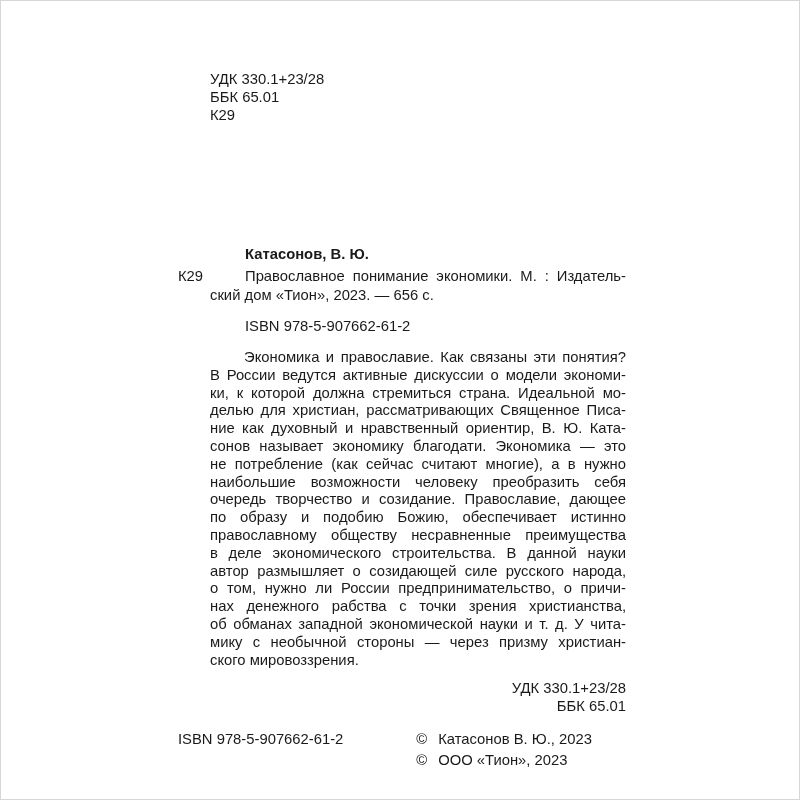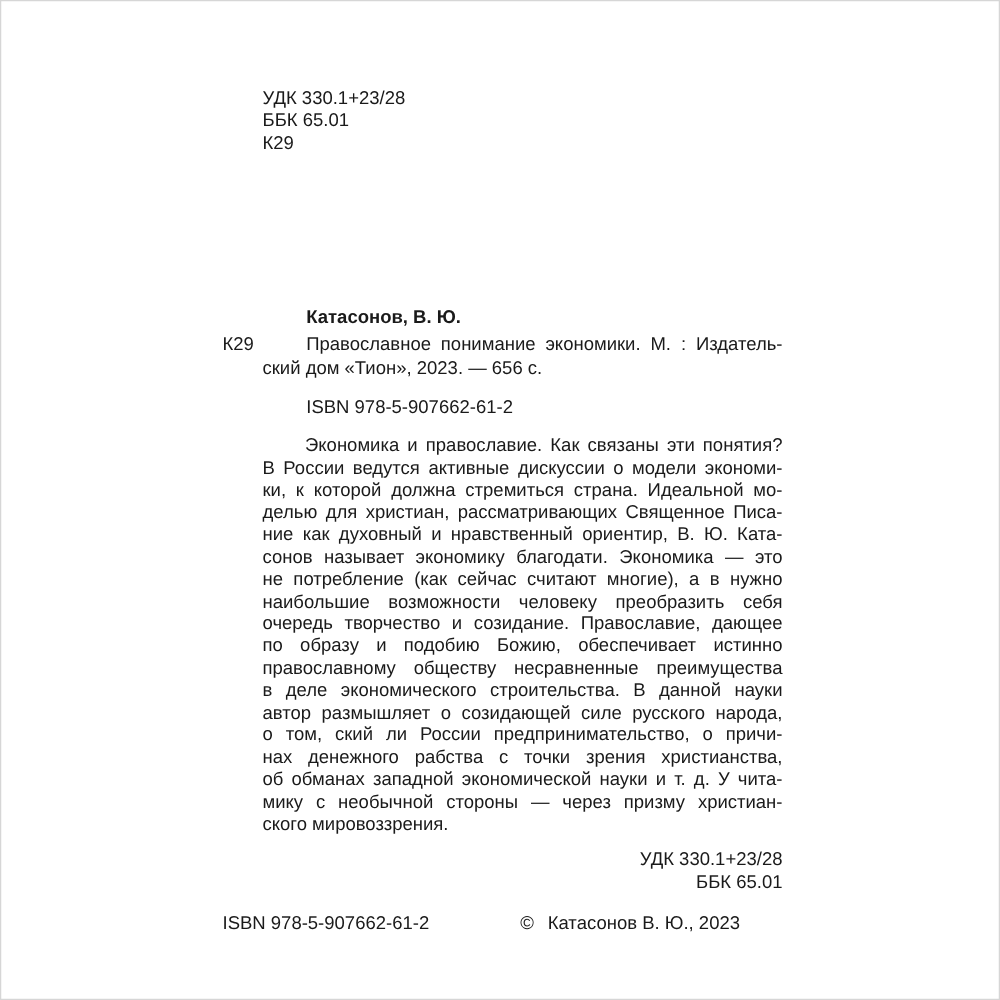--- a/index.html
+++ b/index.html
@@ -132,35 +132,38 @@
         <div>делью для христиан, рассматривающих Священное Писа-</div>
         <div>ние как духовный и нравственный ориентир, В. Ю. Ката-</div>
         <div>сонов называет экономику благодати. Экономика — это</div>
         <div>не потребление (как сейчас считают многие), а в нужно</div>
         <div>наибольшие возможности человеку преобразить себя</div>
         <div>очередь творчество и созидание. Православие, дающее</div>
         <div>по образу и подобию Божию, обеспечивает истинно</div>
         <div>православному обществу несравненные преимущества</div>
         <div>в деле экономического строительства. В данной науки</div>
         <div>автор размышляет о созидающей силе русского народа,</div>
-        <div>о том, ский ли России предпринимательство, о причи-</div>
+        <div>о том, нужно ли России предпринимательство, о причи-</div>
         <div>нах денежного рабства с точки зрения христианства,</div>
         <div>об обманах западной экономической науки и т. д. У чита-</div>
         <div>мику с необычной стороны — через призму христиан-</div>
         <div>ского мировоззрения.</div>
       </div>
 
     <div class="footer-codes">
       <div>УДК 330.1+23/28</div>
       <div>ББК 65.01</div>
     </div>
 
     <div class="footer-row">
       <div class="footer-isbn">ISBN 978-5-907662-61-2</div>
       <div class="copyright-col">
         <div class="c-row">
           <span class="sign">©</span><span>Катасонов В. Ю., 2023</span>
         </div>
+        <div class="c-row">
+          <span class="sign">©</span><span>ООО «Тион», 2023</span>
+        </div>
       </div>
     </div>
 
   </div>
 </div>
 
 </body></html>

